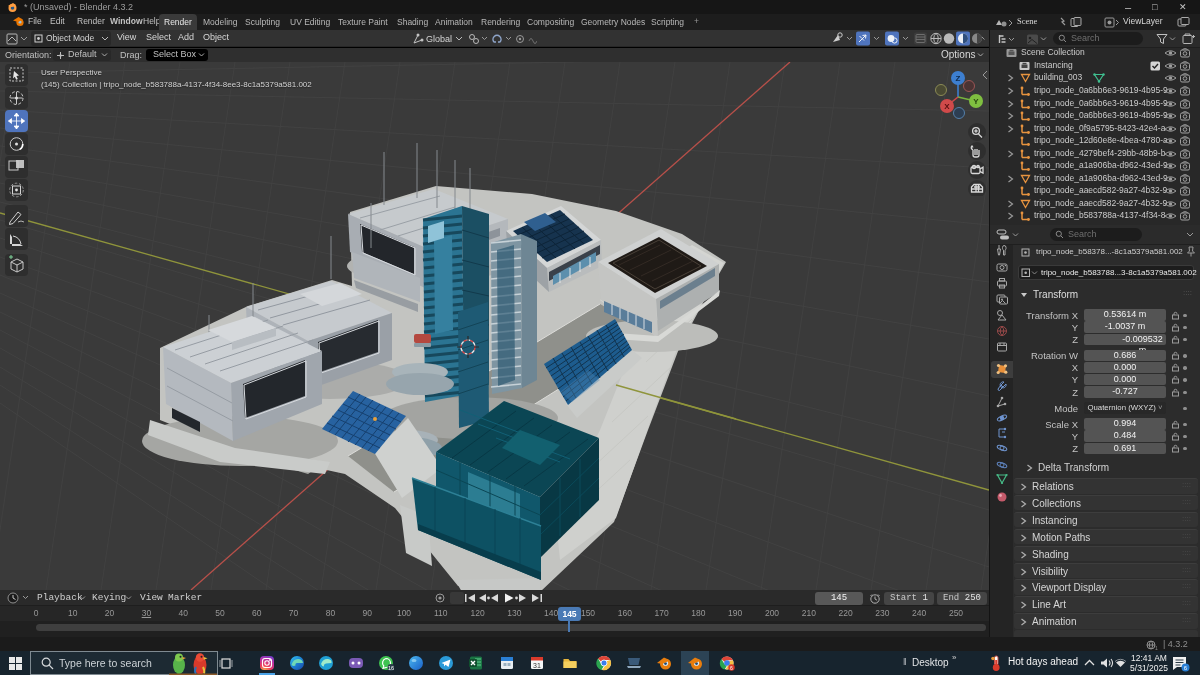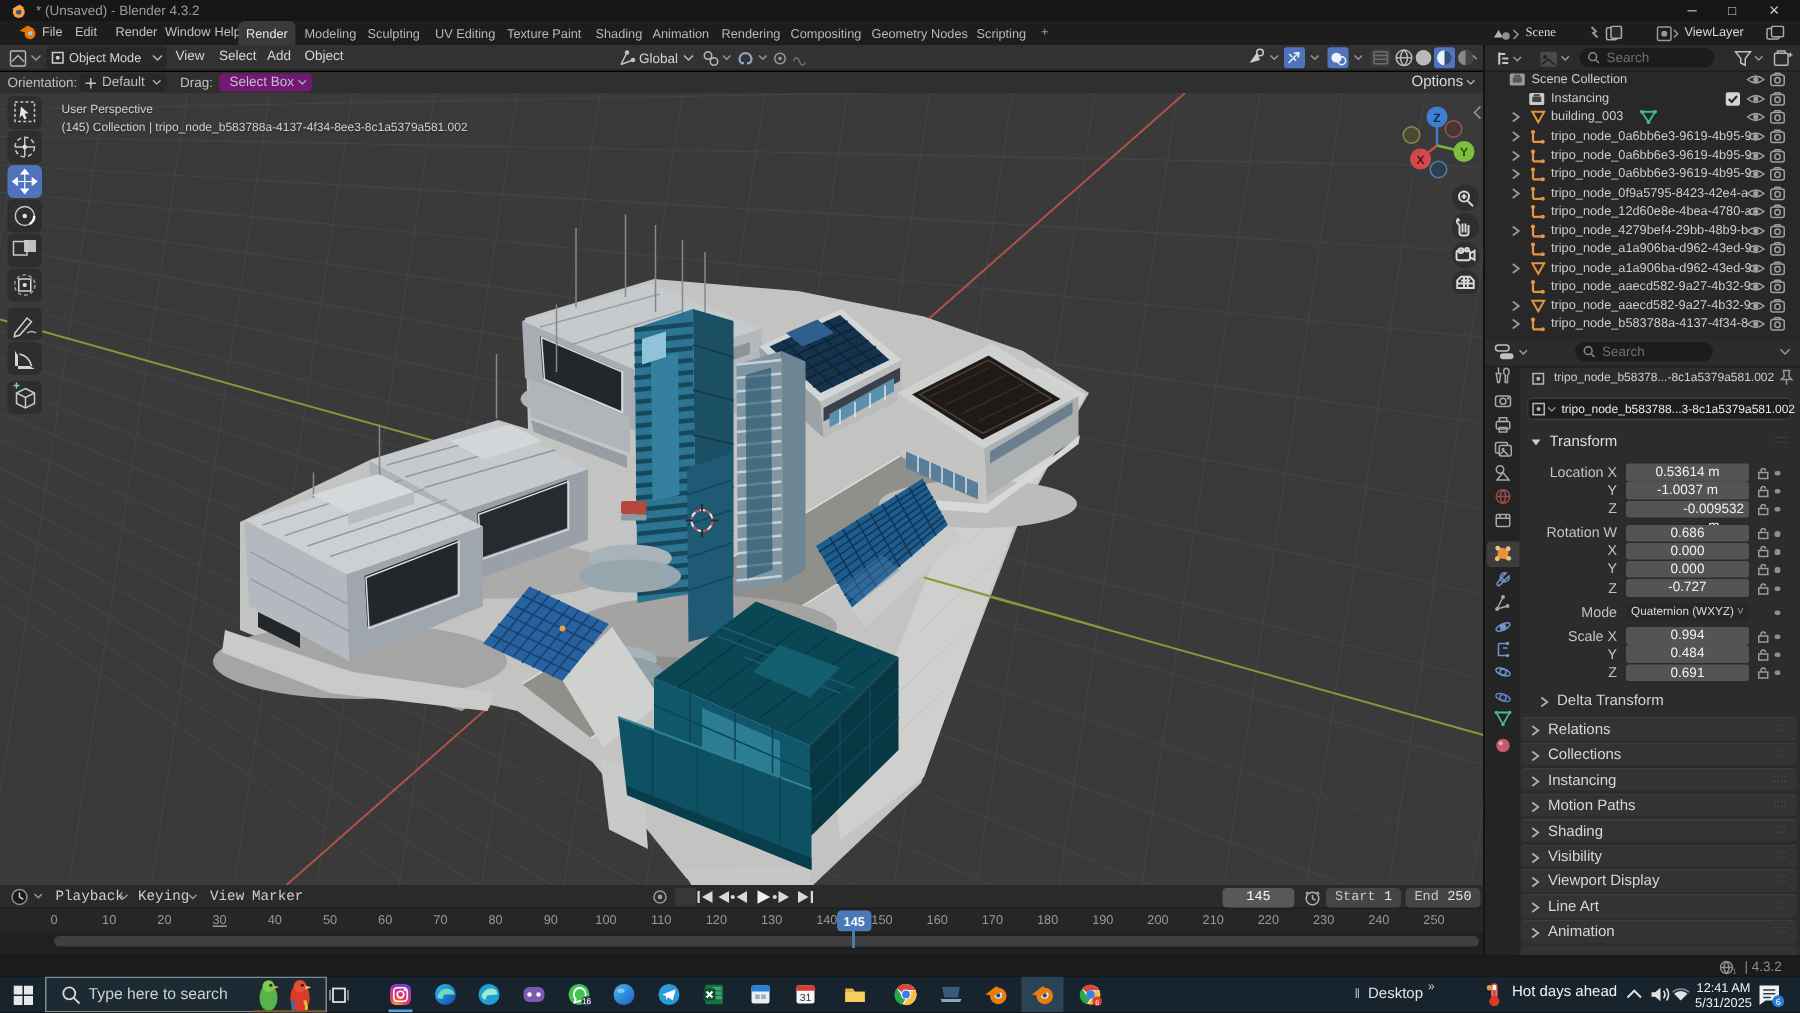--- a/index.html
+++ b/index.html
@@ -230,21 +230,21 @@
 </div>
 <div class="abs menubar">
   <svg class="abs" style="left:13px;top:3px" width="12" height="10" viewBox="0 0 12 10">
       <circle cx="7" cy="5.5" r="3.6" fill="#ea7600"></circle>
       <circle cx="7" cy="5" r="1.6" fill="#9bc4e2"></circle>
       <path d="M0 3.5 L5.5 0 L10 2.5 L5 5 Z" fill="#ea7600"></path>
     </svg>
   <span class="mitem" style="left:28px;">File</span>
   <span class="mitem" style="left:50px;">Edit</span>
   <span class="mitem" style="left:77px;">Render</span>
-  <span class="mitem" style="left:110px;">Window</span>
+  <span class="mitem" style="left:110px;font-weight:bold;">Window</span>
   <span class="mitem" style="left:143px;">Help</span>
   <span class="tab active" style="left:159px;">Render</span>
   <span class="tab" style="left:198px;">Modeling</span>
   <span class="tab" style="left:240px;">Sculpting</span>
   <span class="tab" style="left:285px;">UV Editing</span>
   <span class="tab" style="left:333px;">Texture Paint</span>
   <span class="tab" style="left:392px;">Shading</span>
   <span class="tab" style="left:430px;">Animation</span>
   <span class="tab" style="left:476px;">Rendering</span>
   <span class="tab" style="left:522px;">Compositing</span>
@@ -342,21 +342,21 @@
     <svg class="abs" style="left:3px;top:2px" width="9" height="9" viewBox="0 0 9 9">
         <path d="M4.5 1 v7 M1 4.5 h7" stroke="#bbb"></path>
         <circle cx="4.5" cy="4.5" r="1.2" fill="#bbb"></circle>
       </svg>
     <span class="abs" style="left:15px;top:0;">Default</span>
     <svg class="abs" style="left:48px;top:4px" width="7" height="5" viewBox="0 0 7 5">
         <path d="M1 0.5 l2.5 2.5 l2.5 -2.5" stroke="#aaa" fill="none"></path>
       </svg>
   </div>
   <span class="abs" style="left:120px;top:2px;">Drag:</span>
-  <div class="abs" style="left:146px;top:1px;width:62px;height:12px;background:#701a75;border-radius:3px;">
+  <div class="abs" style="left:146px;top:1px;width:62px;height:12px;background:#000000;border-radius:3px;">
     <span class="abs" style="left:7px;top:0;">Select Box</span>
     <svg class="abs" style="left:52px;top:4px" width="7" height="5" viewBox="0 0 7 5">
         <path d="M1 0.5 l2.5 2.5 l2.5 -2.5" stroke="#aaa" fill="none"></path>
       </svg>
   </div>
   <span class="abs" style="left:941px;top:1px;color:#d8d8d8;font-size:10px;">Options</span>
   <svg class="abs" style="left:977px;top:5px" width="7" height="5" viewBox="0 0 7 5">
       <path d="M1 0.5 l2.5 2.5 l2.5 -2.5" stroke="#aaa" fill="none"></path>
     </svg>
 </div>
@@ -850,21 +850,21 @@
         <circle cx="4.7" cy="4.7" r="1.3" fill="#b5b5b5"></circle>
         <path d="M11 3.5 l2.5 2.5 l2.5 -2.5" stroke="#888" fill="none"></path>
       </svg>
       <span class="abs" style="left:22px;top:1.5px;color:#e8e8e8;font-size:8px;white-space:nowrap;">tripo_node_b583788...3-8c1a5379a581.002</span>
     </div>
   <svg class="abs" style="left:30px;top:66px" width="8" height="8" viewBox="0 0 8 8">
       <path d="M1 2 L4 6 L7 2" fill="#c9c9c9"></path>
     </svg>
   <span class="abs" style="left:43px;top:64px;color:#dedede;font-size:10px;">Transform</span>
   <span class="abs" style="left:193px;top:63px;color:#5a5a5a;font-size:8px;">::::</span>
-  <span class="abs" style="left:0;top:84.5px;width:88px;text-align:right;color:#c3c3c3;font-size:9.5px;">Location X</span>
+  <span class="abs" style="left:0;top:84.5px;width:88px;text-align:right;color:#c3c3c3;font-size:9.5px;">Transform X</span>
   <div class="abs" style="left:94px;top:84.2px;width:82px;height:11.4px;background:#545454;border-radius:2px;color:#f2f2f2;font-size:9px;text-align:center;line-height:11.5px;">0.53614 m</div>
   <svg class="abs" style="left:181px;top:85.5px" width="9" height="9" viewBox="0 0 9 9">
       <rect x="1.5" y="4" width="6" height="4" fill="none" stroke="#9a9a9a"></rect>
       <path d="M3 4 v-1.2 a1.5 1.5 0 0 1 3 0" fill="none" stroke="#9a9a9a"></path>
     </svg>
   <div class="abs" style="left:193px;top:88.5px;width:3.5px;height:3.5px;border-radius:50%;background:#8f8f8f;"></div>
   <span class="abs" style="left:0;top:96.7px;width:88px;text-align:right;color:#c3c3c3;font-size:9.5px;">Y</span>
   <div class="abs" style="left:94px;top:96.4px;width:82px;height:11.4px;background:#545454;border-radius:2px;color:#f2f2f2;font-size:9px;text-align:center;line-height:11.5px;">-1.0037 m</div>
   <svg class="abs" style="left:181px;top:97.7px" width="9" height="9" viewBox="0 0 9 9">
       <rect x="1.5" y="4" width="6" height="4" fill="none" stroke="#9a9a9a"></rect>

